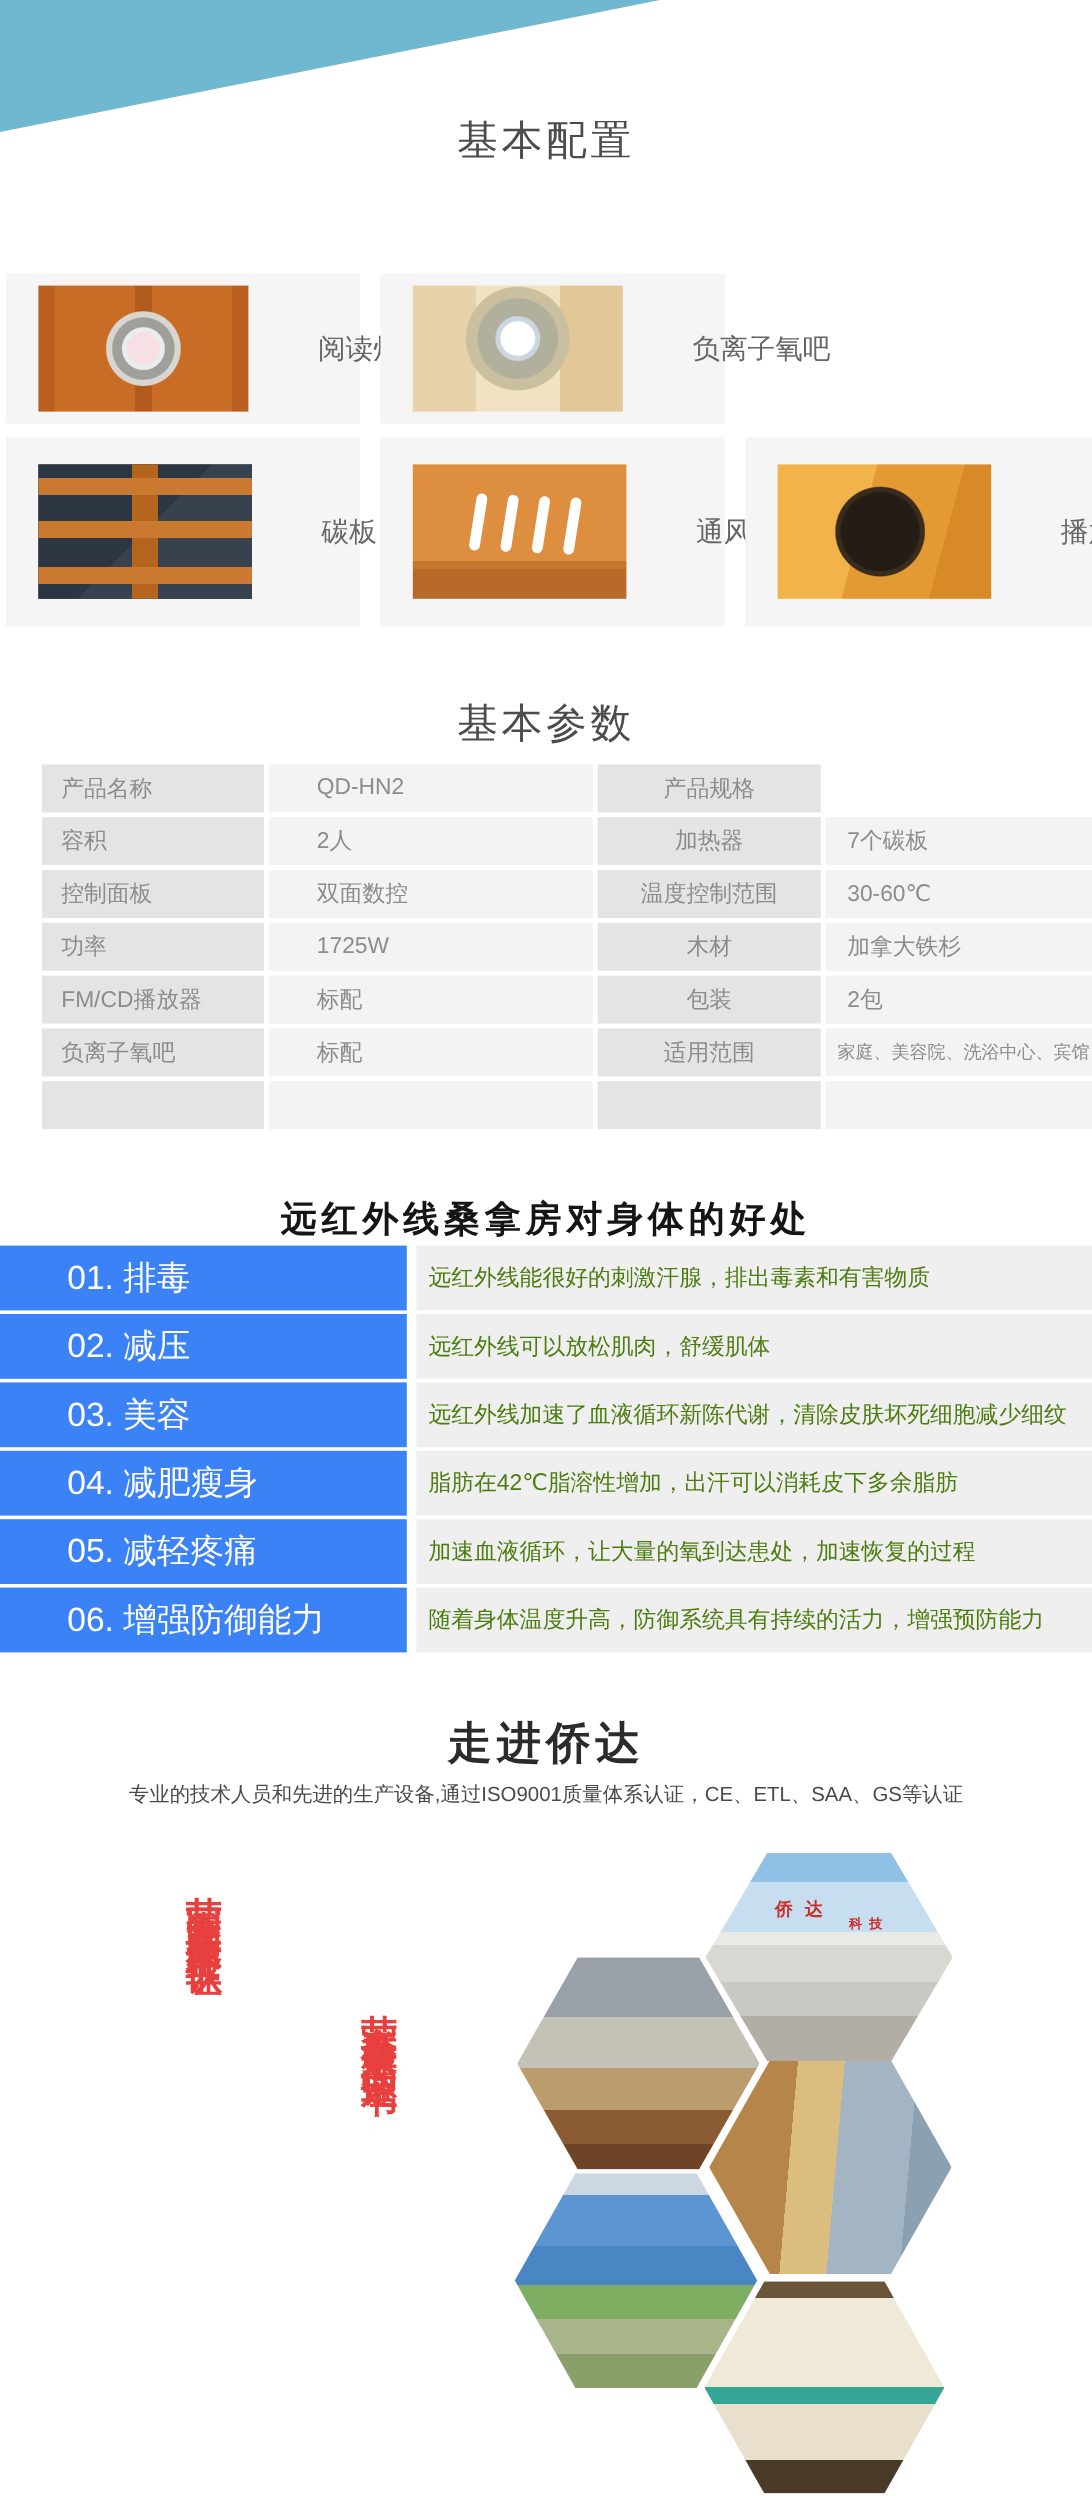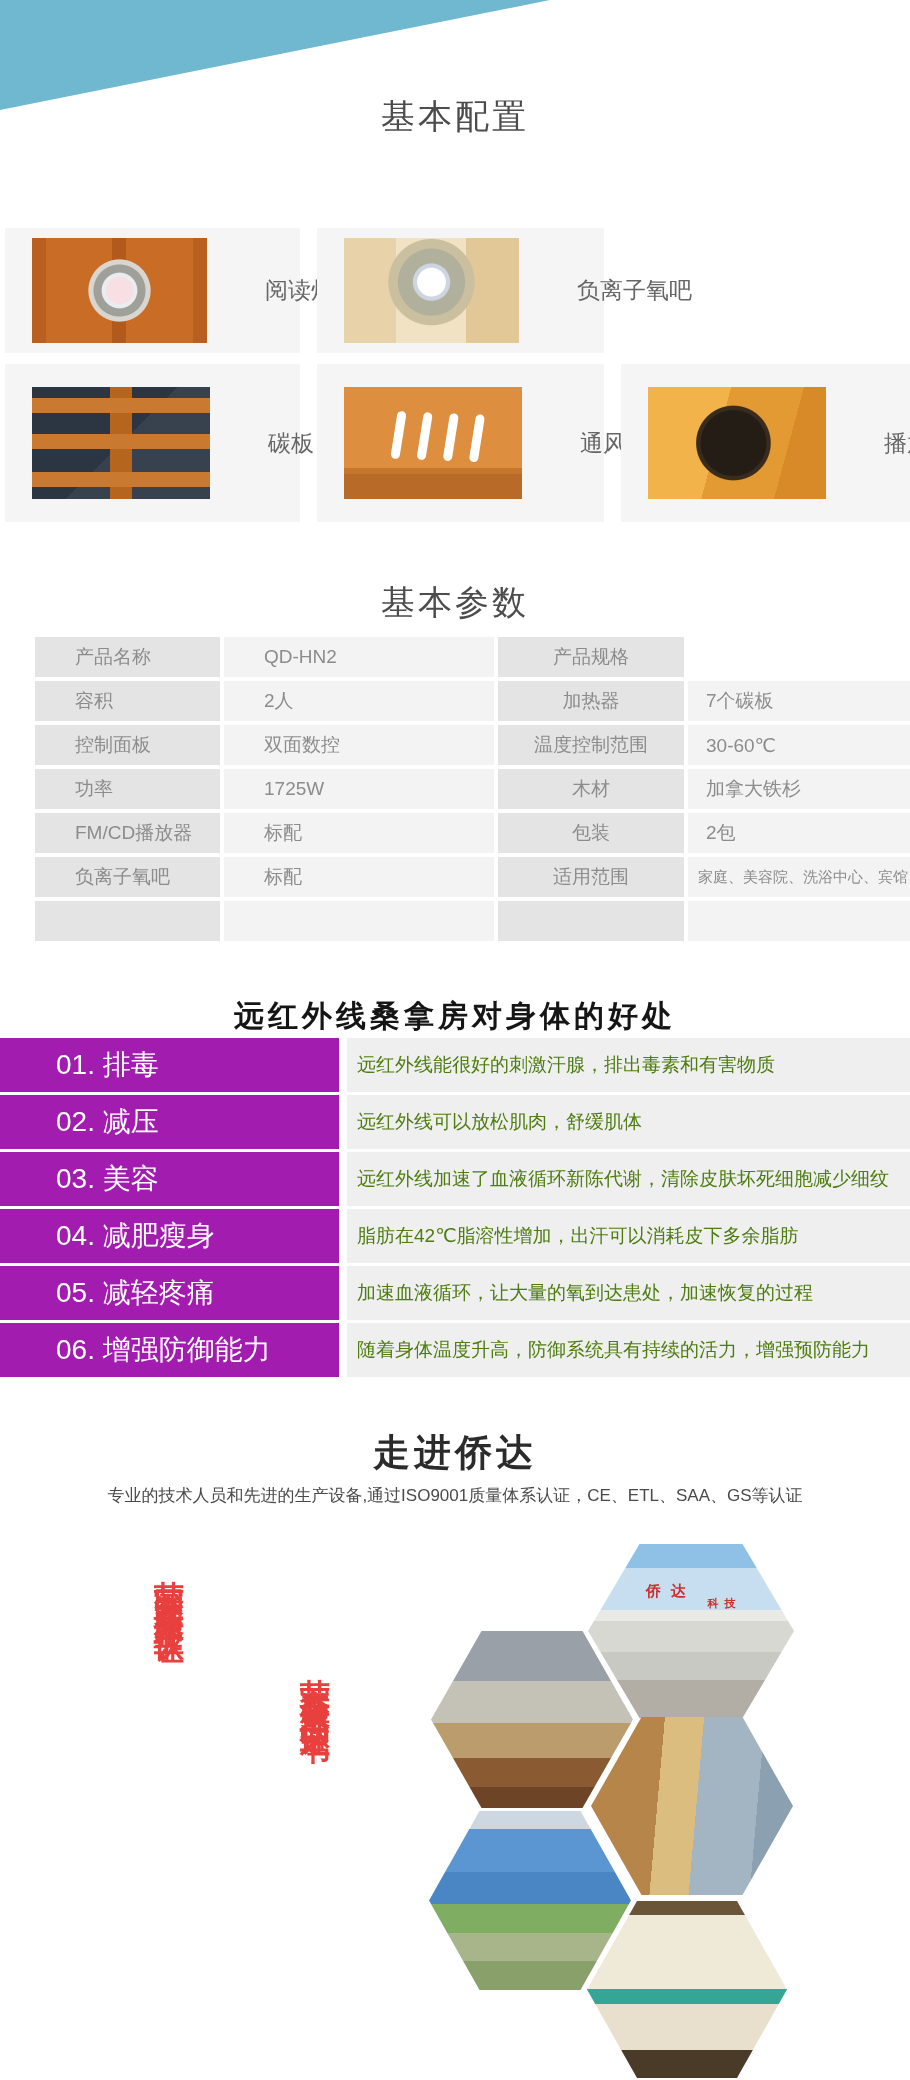--- a/index.html
+++ b/index.html
@@ -47,32 +47,32 @@
   .vslot{position:absolute;left:50px;top:24px;width:9px;height:48px;background:#fff;border-radius:5px;
       transform:rotate(9deg);box-shadow:26px -3px 0 #fff,52px -6px 0 #fff,78px -9px 0 #fff;}
   .f-player{background:
       radial-gradient(circle at 48% 50%,#241d16 0 30%,#3a2c1c 31% 34%,rgba(0,0,0,0) 35%),
       linear-gradient(105deg,#f2b44a 0 40%,#e39a32 40% 75%,#d88a28 75%);}
 
   
   .ptable{position:absolute;left:35px;top:637px;width:875px;}
   .prow{display:flex;height:40px;margin-bottom:4px;}
   .cell{display:flex;align-items:center;font-size:19px;color:#8c8c8c;white-space:nowrap;overflow:hidden;}
-  .cell.ll{width:185px;background:#e4e4e4;padding-left:40px;box-sizing:border-box;}
+  .cell.ll{width:185px;background:#e4e4e4;padding-left:16px;box-sizing:border-box;}
   .cell.lv{width:270px;background:#f3f3f3;margin-left:4px;padding-left:40px;box-sizing:border-box;}
   .cell.rl{width:186px;background:#e4e4e4;margin-left:4px;justify-content:center;}
   .cell.rv{flex:1;background:#f3f3f3;margin-left:4px;padding-left:18px;box-sizing:border-box;}
   .cell.rv.small{font-size:15px;padding-left:10px;}
 
   
   .ben-title{position:absolute;top:996px;left:0;width:100%;text-align:center;margin:0;
       font-size:30px;font-weight:700;color:#151515;letter-spacing:4px;}
   .benefits{position:absolute;left:0;top:1038px;width:910px;}
   .brow{display:flex;height:54px;margin-bottom:3px;}
-  .bhead{width:339px;background:#a21caf;color:#fff;font-size:28px;display:flex;align-items:center;
+  .bhead{width:339px;background:#3b82f6;color:#fff;font-size:28px;display:flex;align-items:center;
       padding-left:56px;box-sizing:border-box;white-space:nowrap;}
   .bdesc{flex:1;margin-left:8px;background:#efefef;color:#4d7c0f;font-size:19px;display:flex;align-items:center;
       padding-left:10px;white-space:nowrap;overflow:hidden;}
 
   
   .comp-title{position:absolute;top:1428px;left:0;width:100%;text-align:center;margin:0;
       font-size:37px;font-weight:800;color:#2b2b2b;letter-spacing:4px;}
   .comp-sub{position:absolute;top:1484px;left:0;width:100%;text-align:center;margin:0;
       font-size:17px;color:#4a4a4a;}
 

